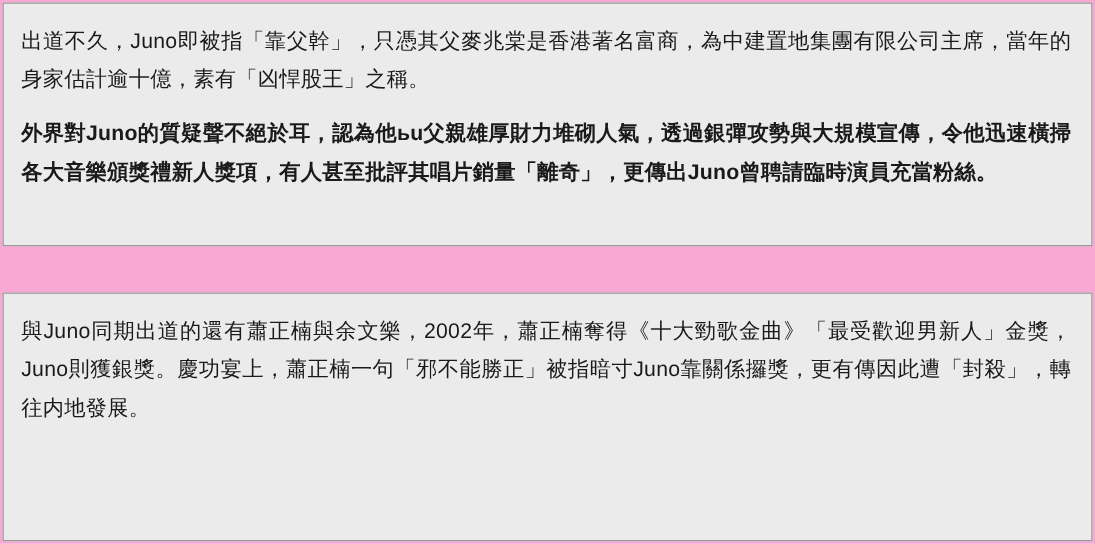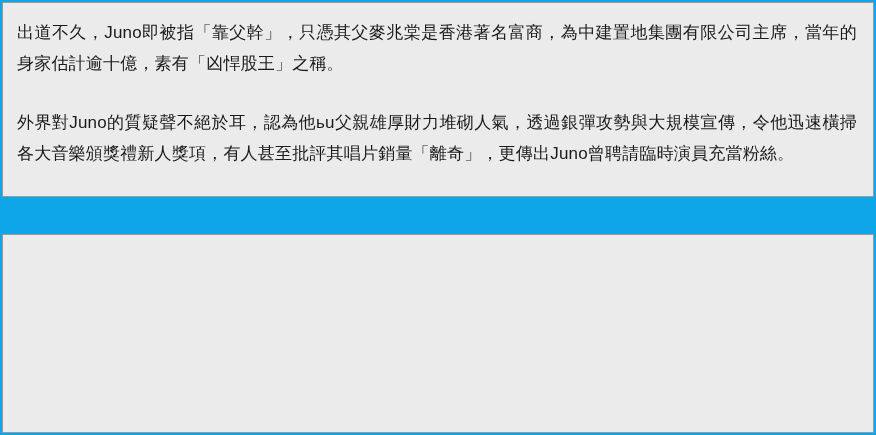--- a/index.html
+++ b/index.html
@@ -10,21 +10,21 @@
   body {
     width: 876px;
     height: 435px;
     font-family: "Liberation Sans", "DejaVu Sans", sans-serif;
     overflow: hidden;
   }
   .page {
     width: 876px;
     height: 435px;
     position: relative;
-    background: #0ea5e9;
+    background: #f9a8d4;
     box-sizing: border-box;
   }
   .block {
     background: #ebebeb;
     border: 1px solid #9a9a9a;
     box-sizing: border-box;
     padding: 14px 16px 14px 14px;
   }
   .block-one {
     position: absolute;
@@ -43,29 +43,31 @@
   .para {
     font-size: 17px;
     line-height: 31px;
     color: #1a1a1a;
     letter-spacing: 0.2px;
     text-align: justify;
     text-justify: inter-ideograph;
     margin: 0;
   }
   .para + .para {
-    margin-top: 28px;
+    margin-top: 12px;
+    font-weight: bold;
   }
 </style>
 </head>
 <body>
 
 <div class="page">
 
   <div class="block block-one">
     <p class="para">出道不久，Juno即被指「靠父幹」，只憑其父麥兆棠是香港著名富商，為中建置地集團有限公司主席，當年的身家估計逾十億，素有「凶悍股王」之稱。</p>
     <p class="para">外界對Juno的質疑聲不絕於耳，認為他ьu父親雄厚財力堆砌人氣，透過銀彈攻勢與大規模宣傳，令他迅速橫掃各大音樂頒獎禮新人獎項，有人甚至批評其唱片銷量「離奇」，更傳出Juno曾聘請臨時演員充當粉絲。</p>
   </div>
 
   <div class="block block-two">
+    <p class="para">與Juno同期出道的還有蕭正楠與余文樂，2002年，蕭正楠奪得《十大勁歌金曲》「最受歡迎男新人」金獎，Juno則獲銀獎。慶功宴上，蕭正楠一句「邪不能勝正」被指暗寸Juno靠關係攞獎，更有傳因此遭「封殺」，轉往内地發展。</p>
   </div>
 
 </div>
 
 </body></html>

